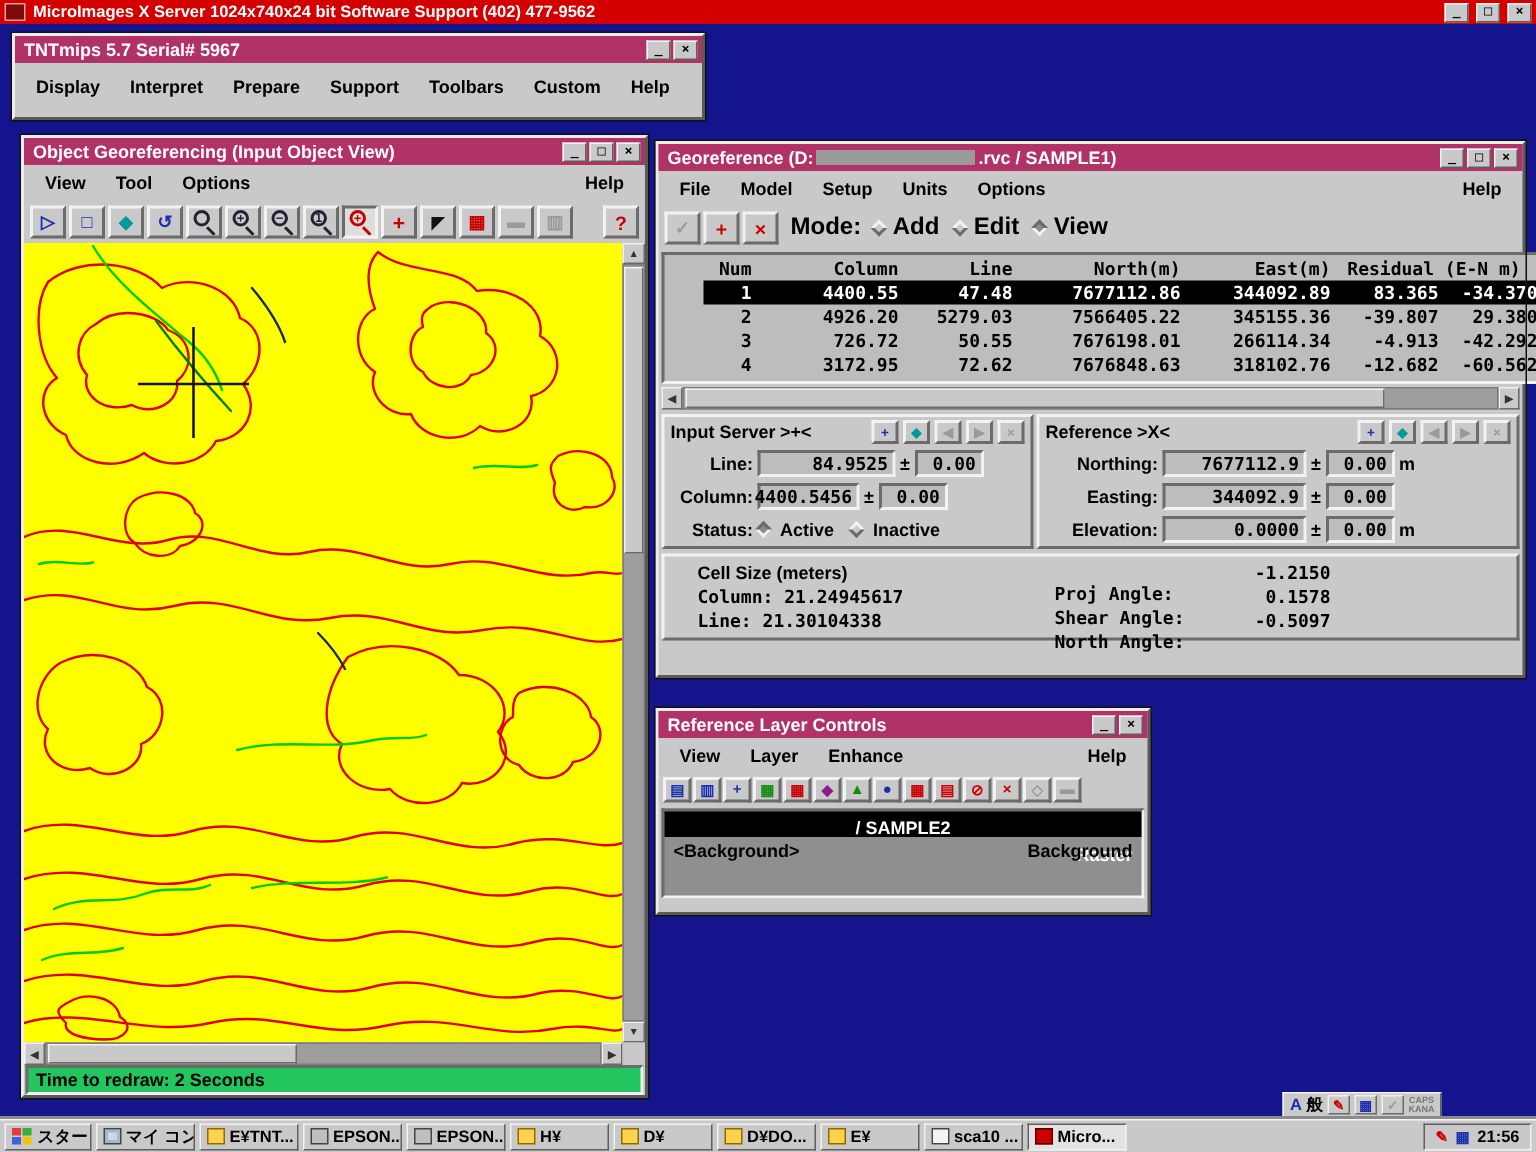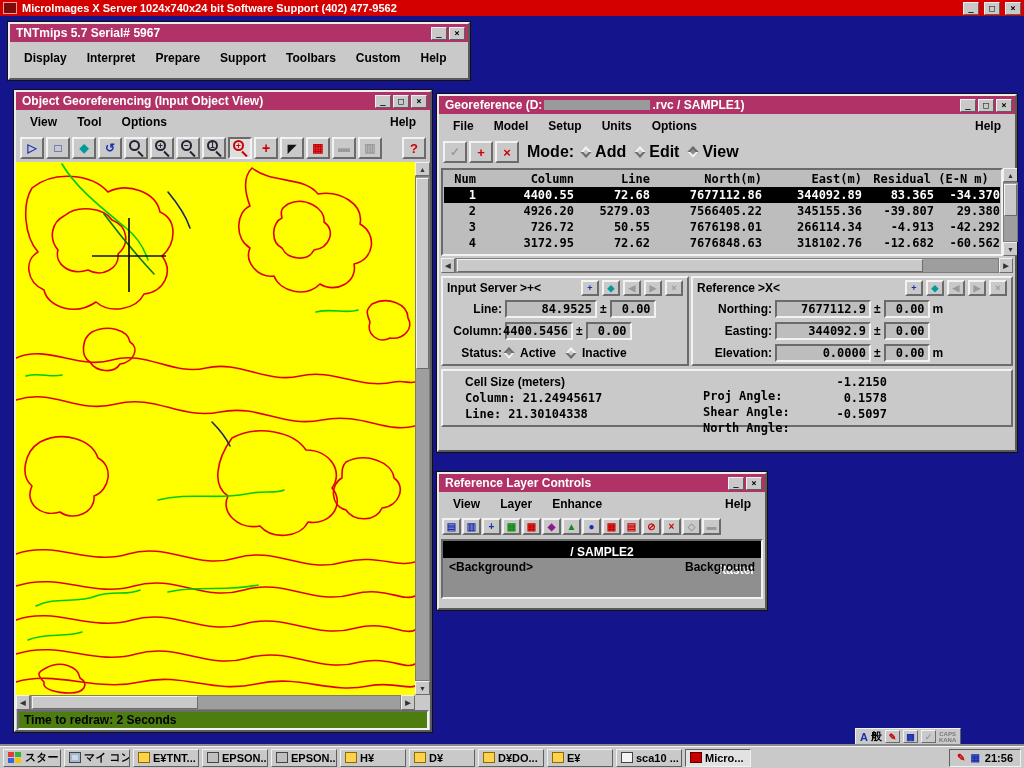--- a/index.html
+++ b/index.html
@@ -54,21 +54,21 @@
   .sarrow  { width:15px; height:14px; flex:none; background:#c9c9c9; border:1px solid;
              border-color:#f2f2f2 #6b6b6b #6b6b6b #f2f2f2; font-size:7px; color:#333;
              display:flex; align-items:center; justify-content:center; }
   .hscroll .sarrow { width:14px; height:15px; }
   .strough { flex:1; position:relative; background:#9e9e9e; border:1px solid #7c7c7c; }
   .sthumb  { position:absolute; background:#c9c9c9; border:1px solid;
              border-color:#f2f2f2 #6b6b6b #6b6b6b #f2f2f2; }
 
   
   .grid { font:bold 12px "DejaVu Sans Mono",monospace; }
-  .trow { display:flex; height:16px; align-items:center; }
+  .trow { display:flex; height:16px; align-items:center;margin-left:25px; }
   .trow.sel { background:#000; color:#fff; }
   .c0{width:38px;text-align:right;padding-right:6px} .c1{width:92px;text-align:right}
   .c2{width:76px;text-align:right} .c3{width:112px;text-align:right}
   .c4{width:100px;text-align:right} .c5{width:72px;text-align:right}
   .c6{width:66px;text-align:right} .c56{width:138px;text-align:center}
 
   
   .frow { display:flex; align-items:center; height:22px; gap:3px; padding:0 3px; font-size:12px; }
   .flabel { text-align:right; }
   .field { height:18px; background:#bdbdbd; border:2px solid;
@@ -117,21 +117,21 @@
 
   
   .imebar { position:absolute; left:855px; bottom:23px; height:17px; background:#c9c9c9;
             border:1px solid; border-color:#f2f2f2 #5f5f5f #5f5f5f #f2f2f2; display:flex;
             align-items:center; gap:3px; padding:0 4px; font-size:11px; }
   .imebtn { width:15px; height:13px; background:#c9c9c9; border:1px solid;
             border-color:#f2f2f2 #6b6b6b #6b6b6b #f2f2f2; font-size:9px;
             display:flex; align-items:center; justify-content:center; }
   .ck { font-size:6px; line-height:6px; color:#777; text-align:center; }
 
-  .statusbar { height:20px; margin:0 1px; background:#4d7c0f; border:2px solid;
+  .statusbar { height:20px; margin:0 1px; background:#22c55e; border:2px solid;
                border-color:#6b6b6b #f2f2f2 #f2f2f2 #6b6b6b; display:flex; align-items:center;
                padding:0 5px; font-size:12px; }
   .group { border:2px solid; border-color:#f2f2f2 #6b6b6b #6b6b6b #f2f2f2; }
   .ghead { display:flex; align-items:center; gap:3px; height:20px; padding:0 4px; font-size:12px; }
   .cs { display:grid; grid-template-columns:238px 1fr; padding:3px 22px;
         font:bold 12px "DejaVu Sans Mono",monospace; }
   .cs .sans { font-family:"Liberation Sans",sans-serif; }
   .csrow { display:flex; height:16px; align-items:center; }
   .csrow .v { width:80px; text-align:right; }
   .csrow .l { width:104px;margin-top:28px; }
@@ -351,21 +351,21 @@
         <span class="c0">Num</span>
         <span class="c1">Column</span>
         <span class="c2">Line</span>
         <span class="c3">North(m)</span>
         <span class="c4">East(m)</span>
         <span class="c56">Residual (E-N m)</span>
       </div>
       <div class="trow sel">
         <span class="c0">1</span>
           <span class="c1">4400.55</span>
-          <span class="c2">72.68</span>
+          <span class="c2">47.48</span>
           <span class="c3">7677112.86</span>
           <span class="c4">344092.89</span>
           <span class="c5">83.365</span>
           <span class="c6">-34.370</span>
       </div>
       <div class="trow">
         <span class="c0">2</span>
           <span class="c1">4926.20</span>
           <span class="c2">5279.03</span>
           <span class="c3">7566405.22</span>

